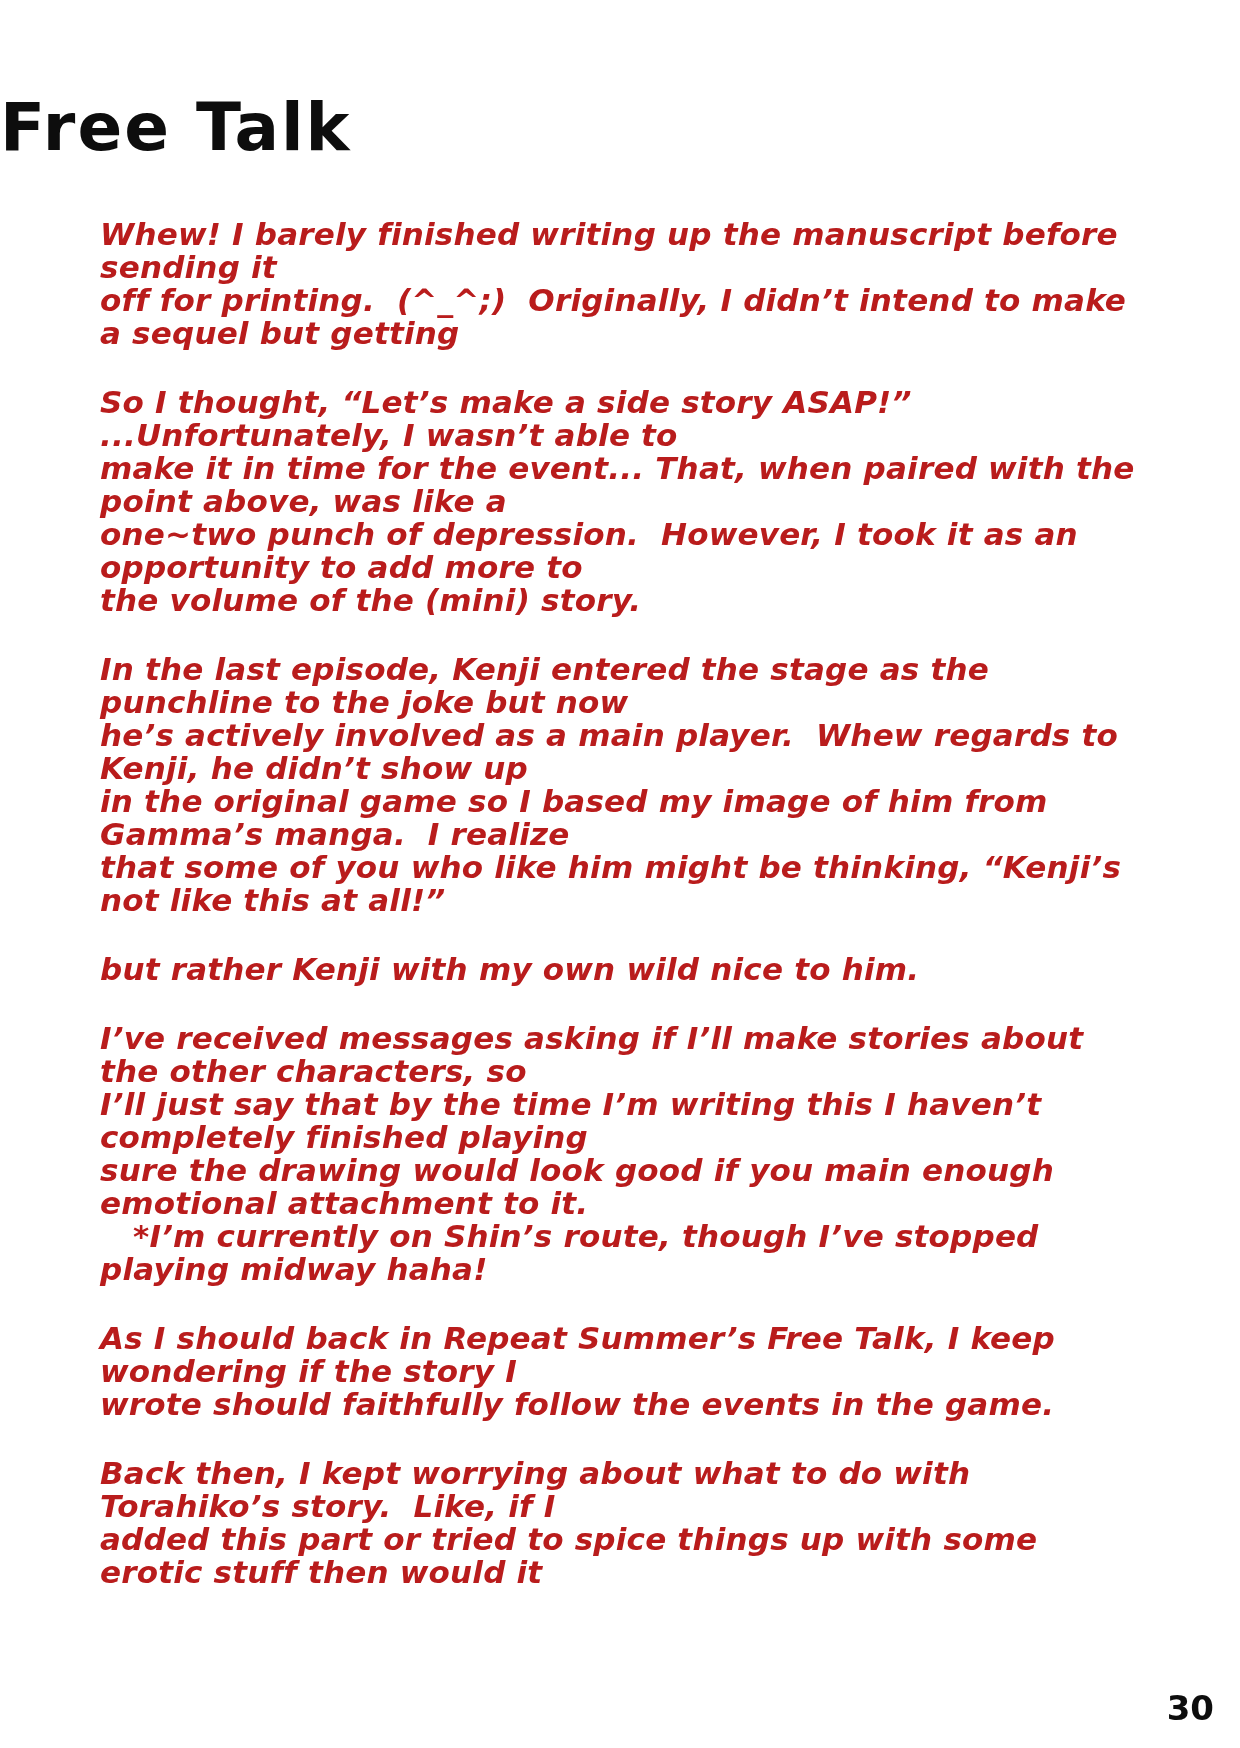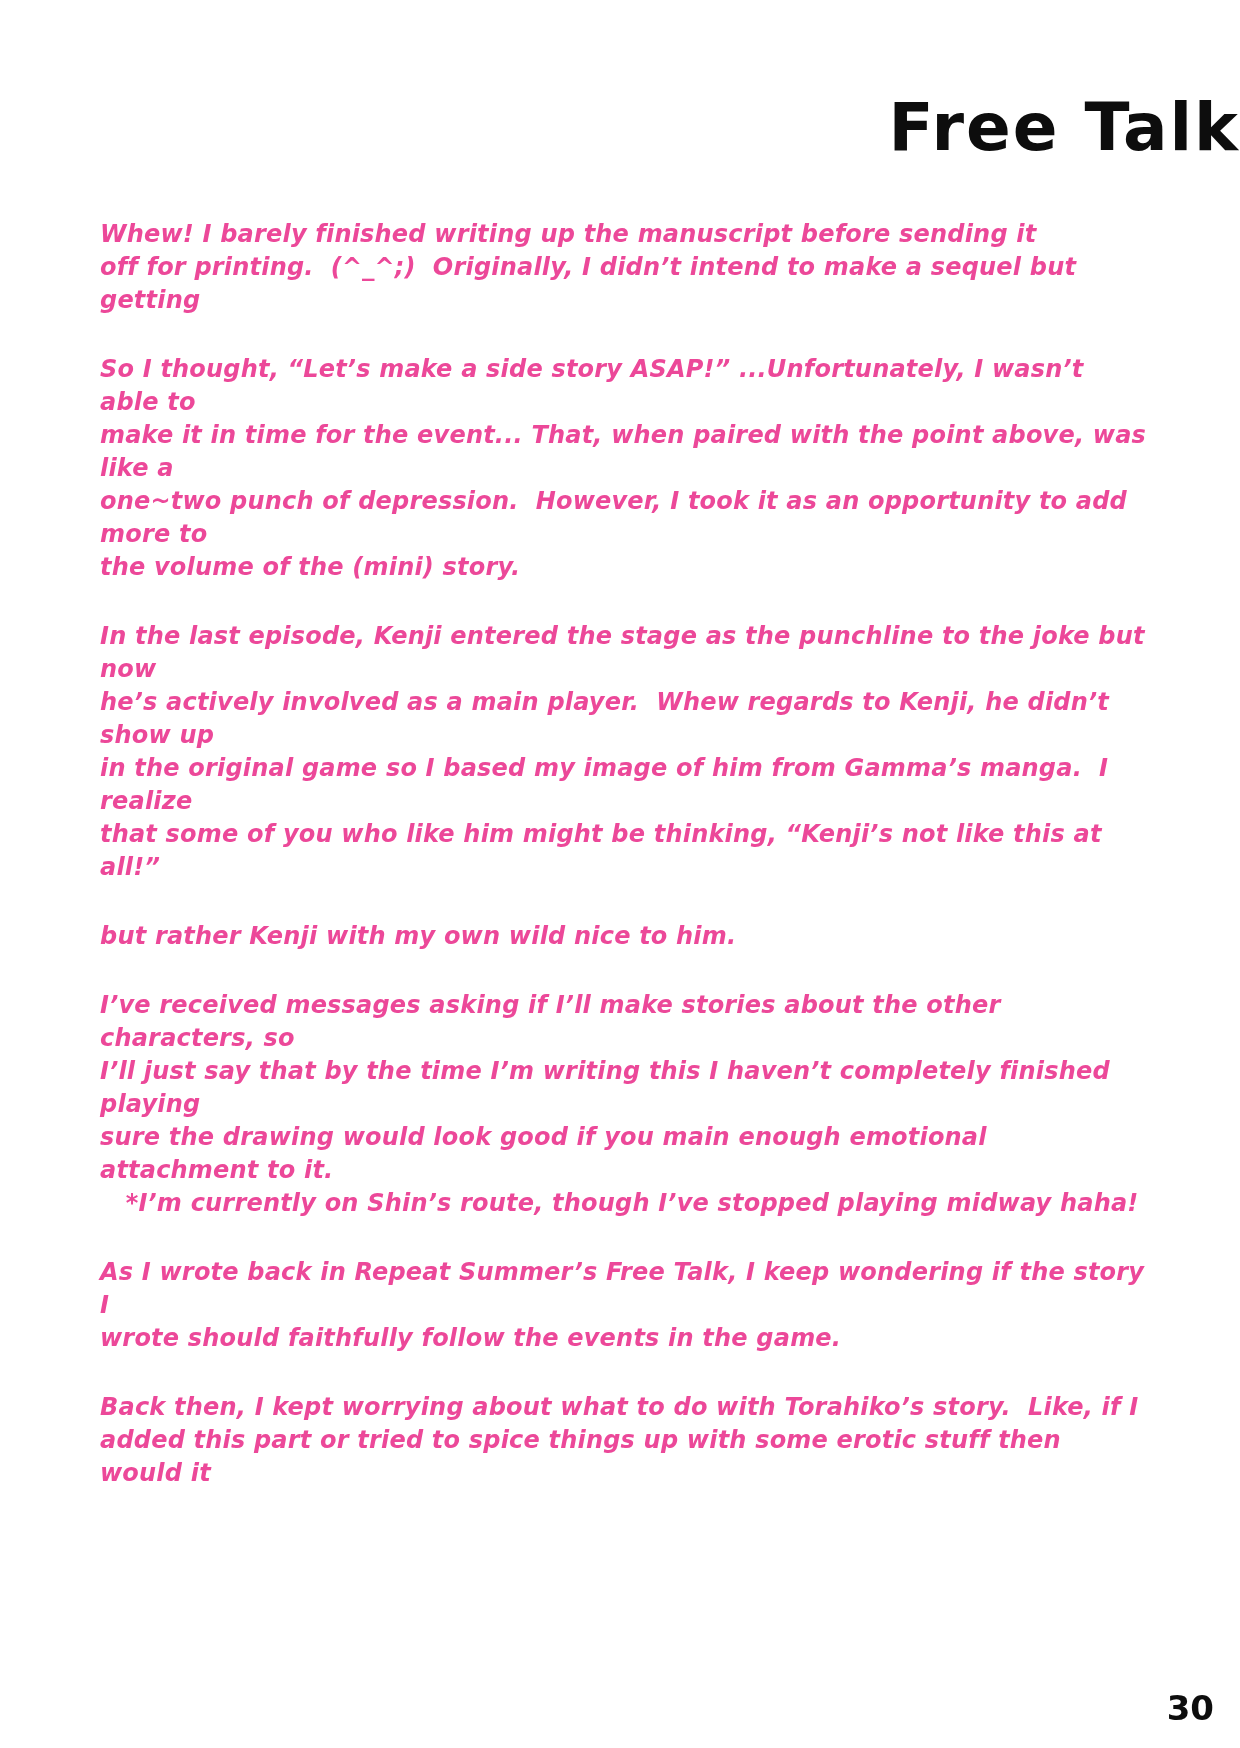--- a/index.html
+++ b/index.html
@@ -12,41 +12,41 @@
     width: 1240px;
     height: 1748px;
     background: #ffffff;
     color: #101010;
     font-family: "DejaVu Sans", sans-serif;
     overflow: hidden;
   }
   .title {
     margin: 0;
     padding-top: 88px;
-    text-align: right;
+    text-align: left;
     font-size: 66px;
     line-height: 80px;
     font-weight: 900;
     letter-spacing: 2px;
     color: #0d0d0d;
   }
   .body-text {
     margin: 50px 92px 0 100px;
   }
   .paragraph {
     margin: 0 0 36px 0;
   }
   .text-line {
-    font-size: 24px;
+    font-size: 31px;
     line-height: 33px;
     font-weight: bold;
     font-style: italic;       
     letter-spacing: 0.2px;
     white-space: pre-wrap;
-    color: #ec4899;
+    color: #b91c1c;
   }
   .page-number {
     position: absolute;
     right: 26px;
     bottom: 20px;
     font-size: 34px;
     font-weight: bold;
     color: #0d0d0d;
     margin-left: 46px;
   }
@@ -77,21 +77,21 @@
       <div class="paragraph">
         <div class="text-line">but rather Kenji with my own wild nice to him.</div>
       </div>
       <div class="paragraph">
         <div class="text-line">I’ve received messages asking if I’ll make stories about the other characters, so</div>
         <div class="text-line">I’ll just say that by the time I’m writing this I haven’t completely finished playing</div>
         <div class="text-line">sure the drawing would look good if you main enough emotional attachment to it.</div>
         <div class="text-line">   *I’m currently on Shin’s route, though I’ve stopped playing midway haha!</div>
       </div>
       <div class="paragraph">
-        <div class="text-line">As I wrote back in Repeat Summer’s Free Talk, I keep wondering if the story I</div>
+        <div class="text-line">As I should back in Repeat Summer’s Free Talk, I keep wondering if the story I</div>
         <div class="text-line">wrote should faithfully follow the events in the game.</div>
       </div>
       <div class="paragraph">
         <div class="text-line">Back then, I kept worrying about what to do with Torahiko’s story.  Like, if I</div>
         <div class="text-line">added this part or tried to spice things up with some erotic stuff then would it</div>
       </div>
     </section>
 
   <div class="page-number">30</div>
 </div>

